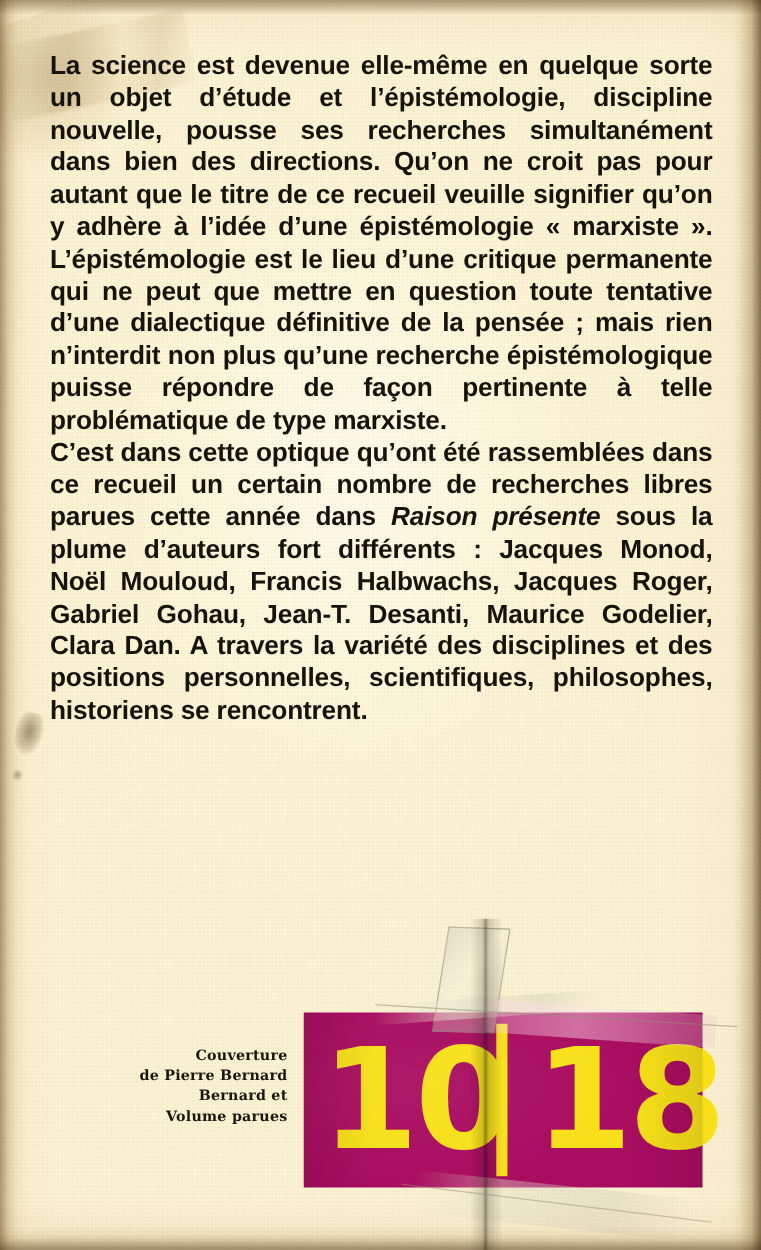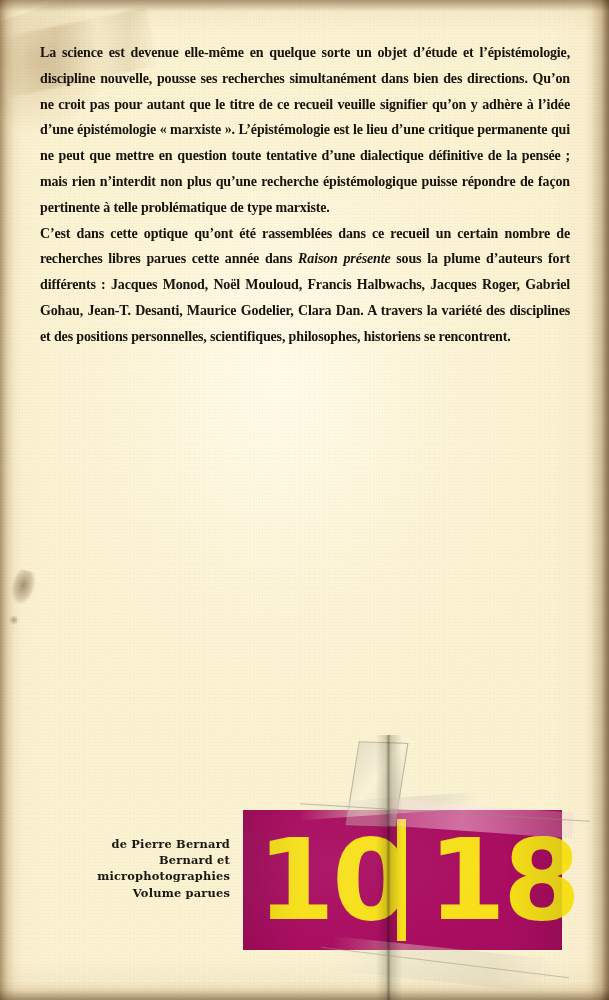--- a/index.html
+++ b/index.html
@@ -145,23 +145,23 @@
     pointer-events: none;
   }
 
   
   .blurb {
     position: absolute;
     left: 40px;
     top: 40px;
     width: 530px;
     color: #16120c;
-    font-family: Liberation Serif, serif;
+    font-family: Liberation Sans, sans-serif;
     font-weight: bold;
-    font-size: 14px;
+    font-size: 21px;
     line-height: 25.8px;
     text-align: justify;
     text-justify: inter-word;
     letter-spacing: -0.15px;
     -webkit-font-smoothing: none;
   }
   .blurb p { margin: 0; }
   .blurb i { font-style: italic; }
 
   
@@ -238,23 +238,23 @@
   <div class="edge-dark-bottom"></div>
 
   <div class="blurb">
     <p>La science est devenue elle-même en quelque sorte un objet d’étude et l’épistémologie, discipline nouvelle, pousse ses recherches simultanément dans bien des directions. Qu’on ne croit pas pour autant que le titre de ce recueil veuille signifier qu’on y adhère à l’idée d’une épistémologie « marxiste ». L’épistémologie est le lieu d’une critique permanente qui ne peut que mettre en question toute tentative d’une dialectique définitive de la pensée ; mais rien n’interdit non plus qu’une recherche épistémologique puisse répondre de façon pertinente à telle problématique de type marxiste.</p>
     <p>
       <span>C’est dans cette optique qu’ont été rassemblées dans ce recueil un certain nombre de recherches libres parues cette année dans </span><i>Raison présente</i><span> sous la plume d’auteurs fort différents : Jacques Monod, Noël Mouloud, Francis Halbwachs, Jacques Roger, Gabriel Gohau, Jean-T. Desanti, Maurice Godelier, Clara Dan. A travers la variété des disciplines et des positions personnelles, scientifiques, philosophes, historiens se rencontrent.</span>
     </p>
   </div>
 
   <div class="credits">
+    <div>Couverture</div>
     <div>de Pierre Bernard</div>
     <div>Bernard et</div>
-    <div>microphotographies</div>
     <div>Volume parues</div>
   </div>
 
   <div class="logo">
     <span class="logo-num left">10</span>
     <span class="logo-bar"></span>
     <span class="logo-num right">18</span>
     <span class="logo-shade"></span>
   </div>
 

